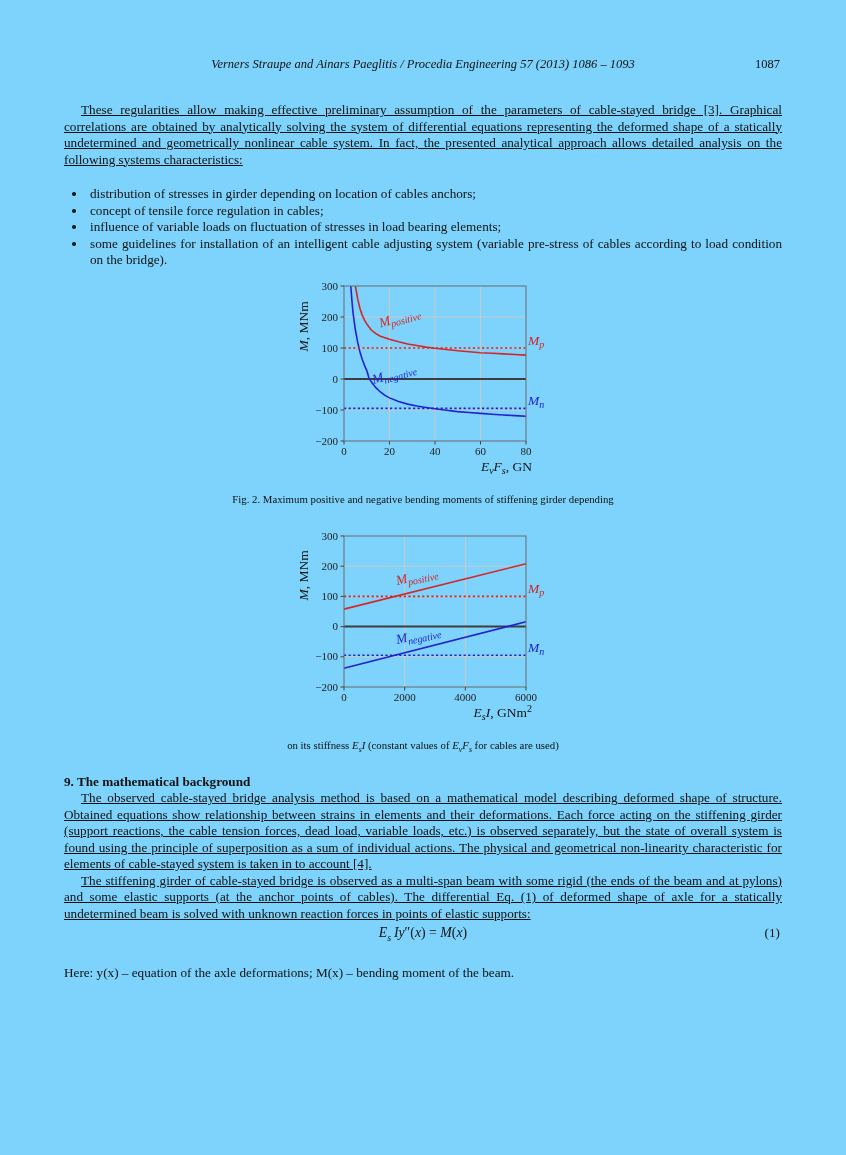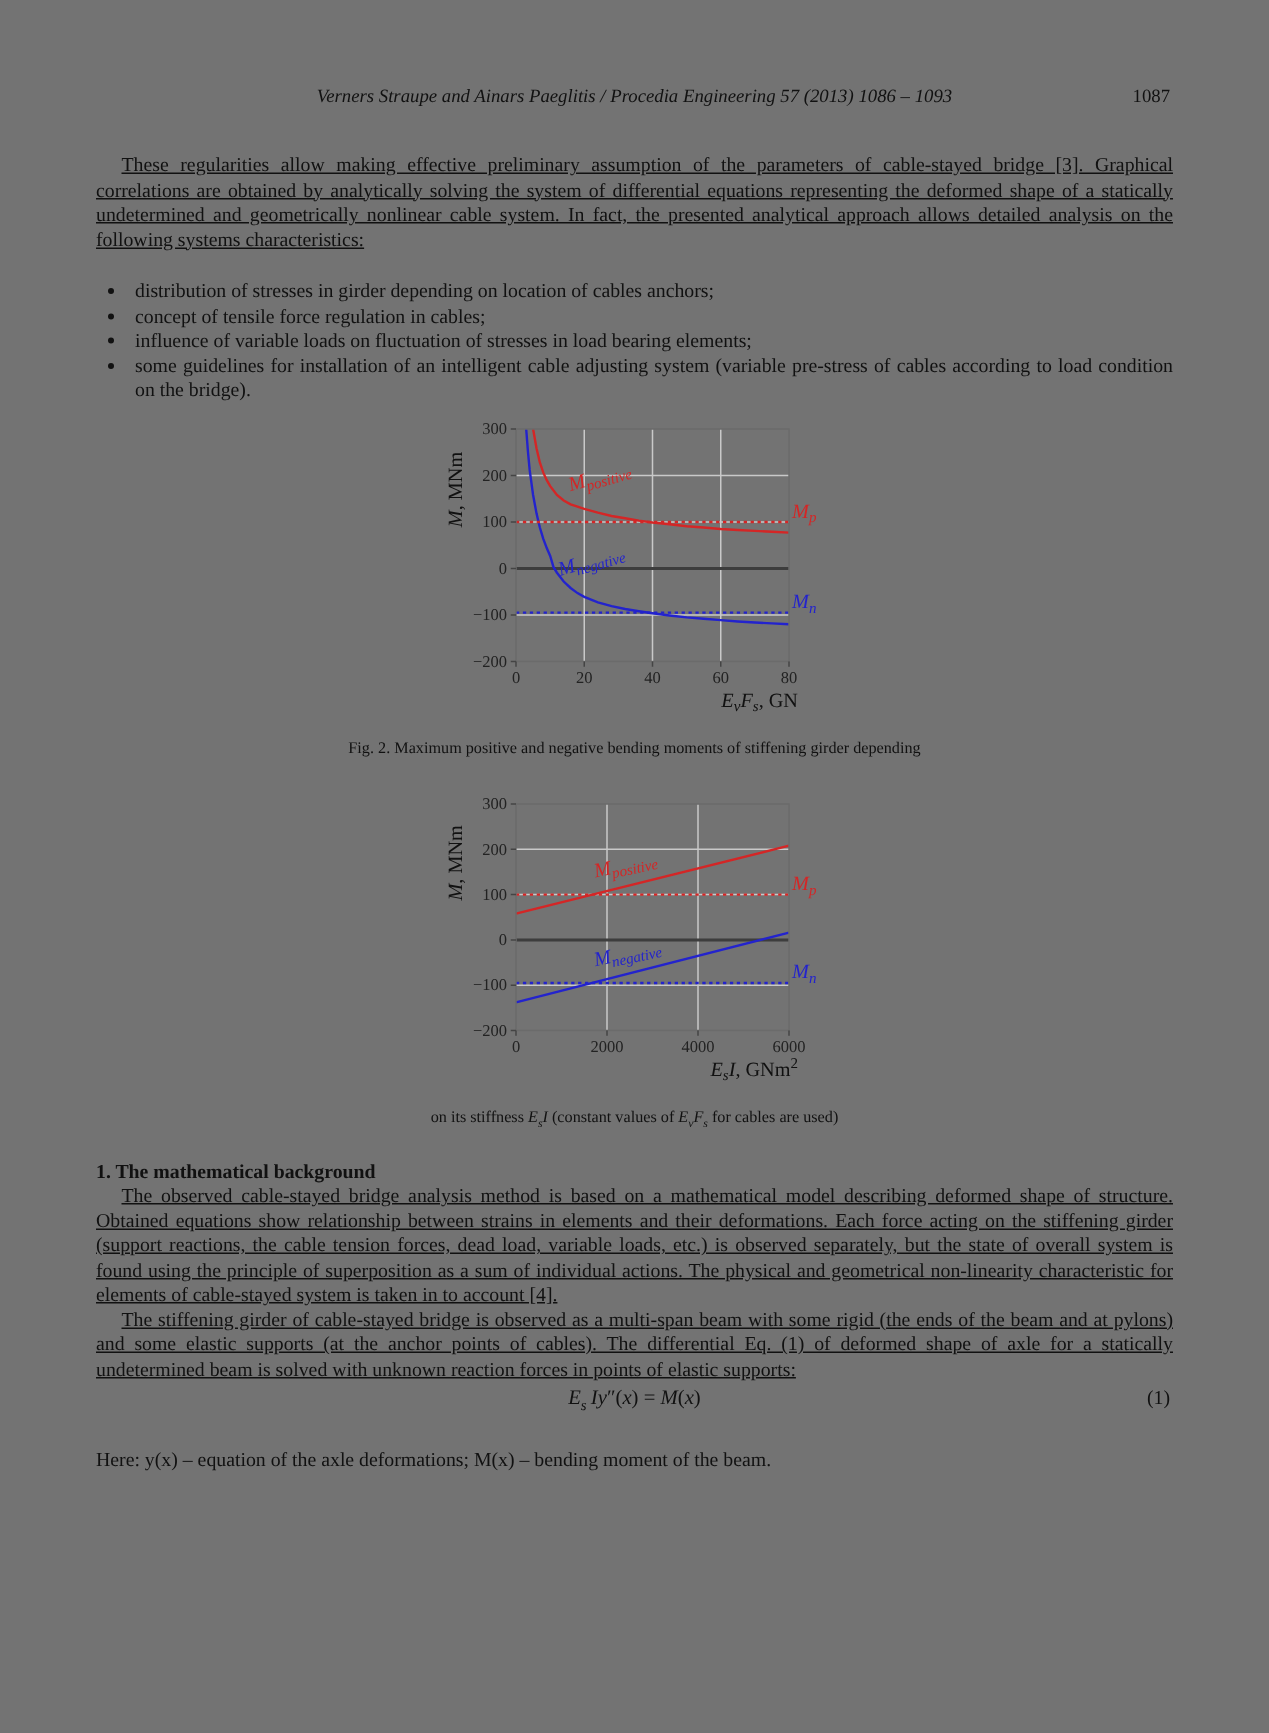--- a/index.html
+++ b/index.html
@@ -1,17 +1,17 @@
 <!DOCTYPE html>
 <html><head>
 <meta charset="utf-8">
 <style>
   html,body { margin:0; padding:0; background:#ffffff; }
   .page {
-    position:relative; width:846px; height:1155px; background:#737373;
+    position:relative; width:846px; height:1155px; background:#7dd3fc;
     font-family:"Liberation Serif","DejaVu Serif",serif; color:#111;
     overflow:hidden;
   }
   .header { position:absolute; top:57px; left:64px; right:64px; height:16px;
             font-size:12.5px; }
   .citation { display:block; text-align:center; font-style:italic; }
   .pagenum  { position:absolute; right:2px; top:0; font-style:normal; }
 
   .content { position:absolute; top:102px; left:64px; width:718px;
              font-size:13.2px; line-height:16.5px; text-align:justify; }
@@ -149,21 +149,21 @@
             <text x="105.08333333333334" y="55.924" text-anchor="start" font-size="13.5" fill="#d42626" font-family="&quot;Liberation Serif&quot;,&quot;DejaVu Serif&quot;,serif" transform="rotate(-12 105.08333333333334 55.924)"><tspan dy="0" font-style="italic">M</tspan><tspan dy="3" font-size="10.0" font-style="italic">positive</tspan></text>
             <text x="105.08333333333334" y="115.116" text-anchor="start" font-size="13.5" fill="#2323cd" font-family="&quot;Liberation Serif&quot;,&quot;DejaVu Serif&quot;,serif" transform="rotate(-12 105.08333333333334 115.116)"><tspan dy="0" font-style="italic">M</tspan><tspan dy="3" font-size="10.0" font-style="italic">negative</tspan></text>
           </svg>
         </div>
       <figcaption>
         <div>on its stiffness <i>E</i><sub><i>s</i></sub><i>I</i> (constant values of <i>E</i><sub><i>v</i></sub><i>F</i><sub><i>s</i></sub> for cables are used)</div>
       </figcaption>
     </figure>
 
 
-    <h2 class="section-heading">1. The mathematical background</h2>
+    <h2 class="section-heading">9. The mathematical background</h2>
 
     <p class="para indent s2p1">The observed cable-stayed bridge analysis method is based on a mathematical model describing deformed shape of structure. Obtained equations show relationship between strains in elements and their deformations. Each force acting on the stiffening girder (support reactions, the cable tension forces, dead load, variable loads, etc.) is observed separately, but the state of overall system is found using the principle of superposition as a sum of individual actions. The physical and geometrical non-linearity characteristic for elements of cable-stayed system is taken in to account [4].</p>
     <p class="para indent">The stiffening girder of cable-stayed bridge is observed as a multi-span beam with some rigid (the ends of the beam and at pylons) and some elastic supports (at the anchor points of cables). The differential Eq. (1) of deformed shape of axle for a statically undetermined beam is solved with unknown reaction forces in points of elastic supports:</p>
 
     <div class="eq-row">
       <span class="eq-formula"><i>E</i><sub><i>s</i></sub> <i>Iy</i>″(<i>x</i>)&nbsp;=&nbsp;<i>M</i>(<i>x</i>)</span>
       <span class="eq-num">(1)</span>
     </div>
 
     <p class="para">Here: y(x) – equation of the axle deformations; M(x) – bending moment of the beam.</p>

